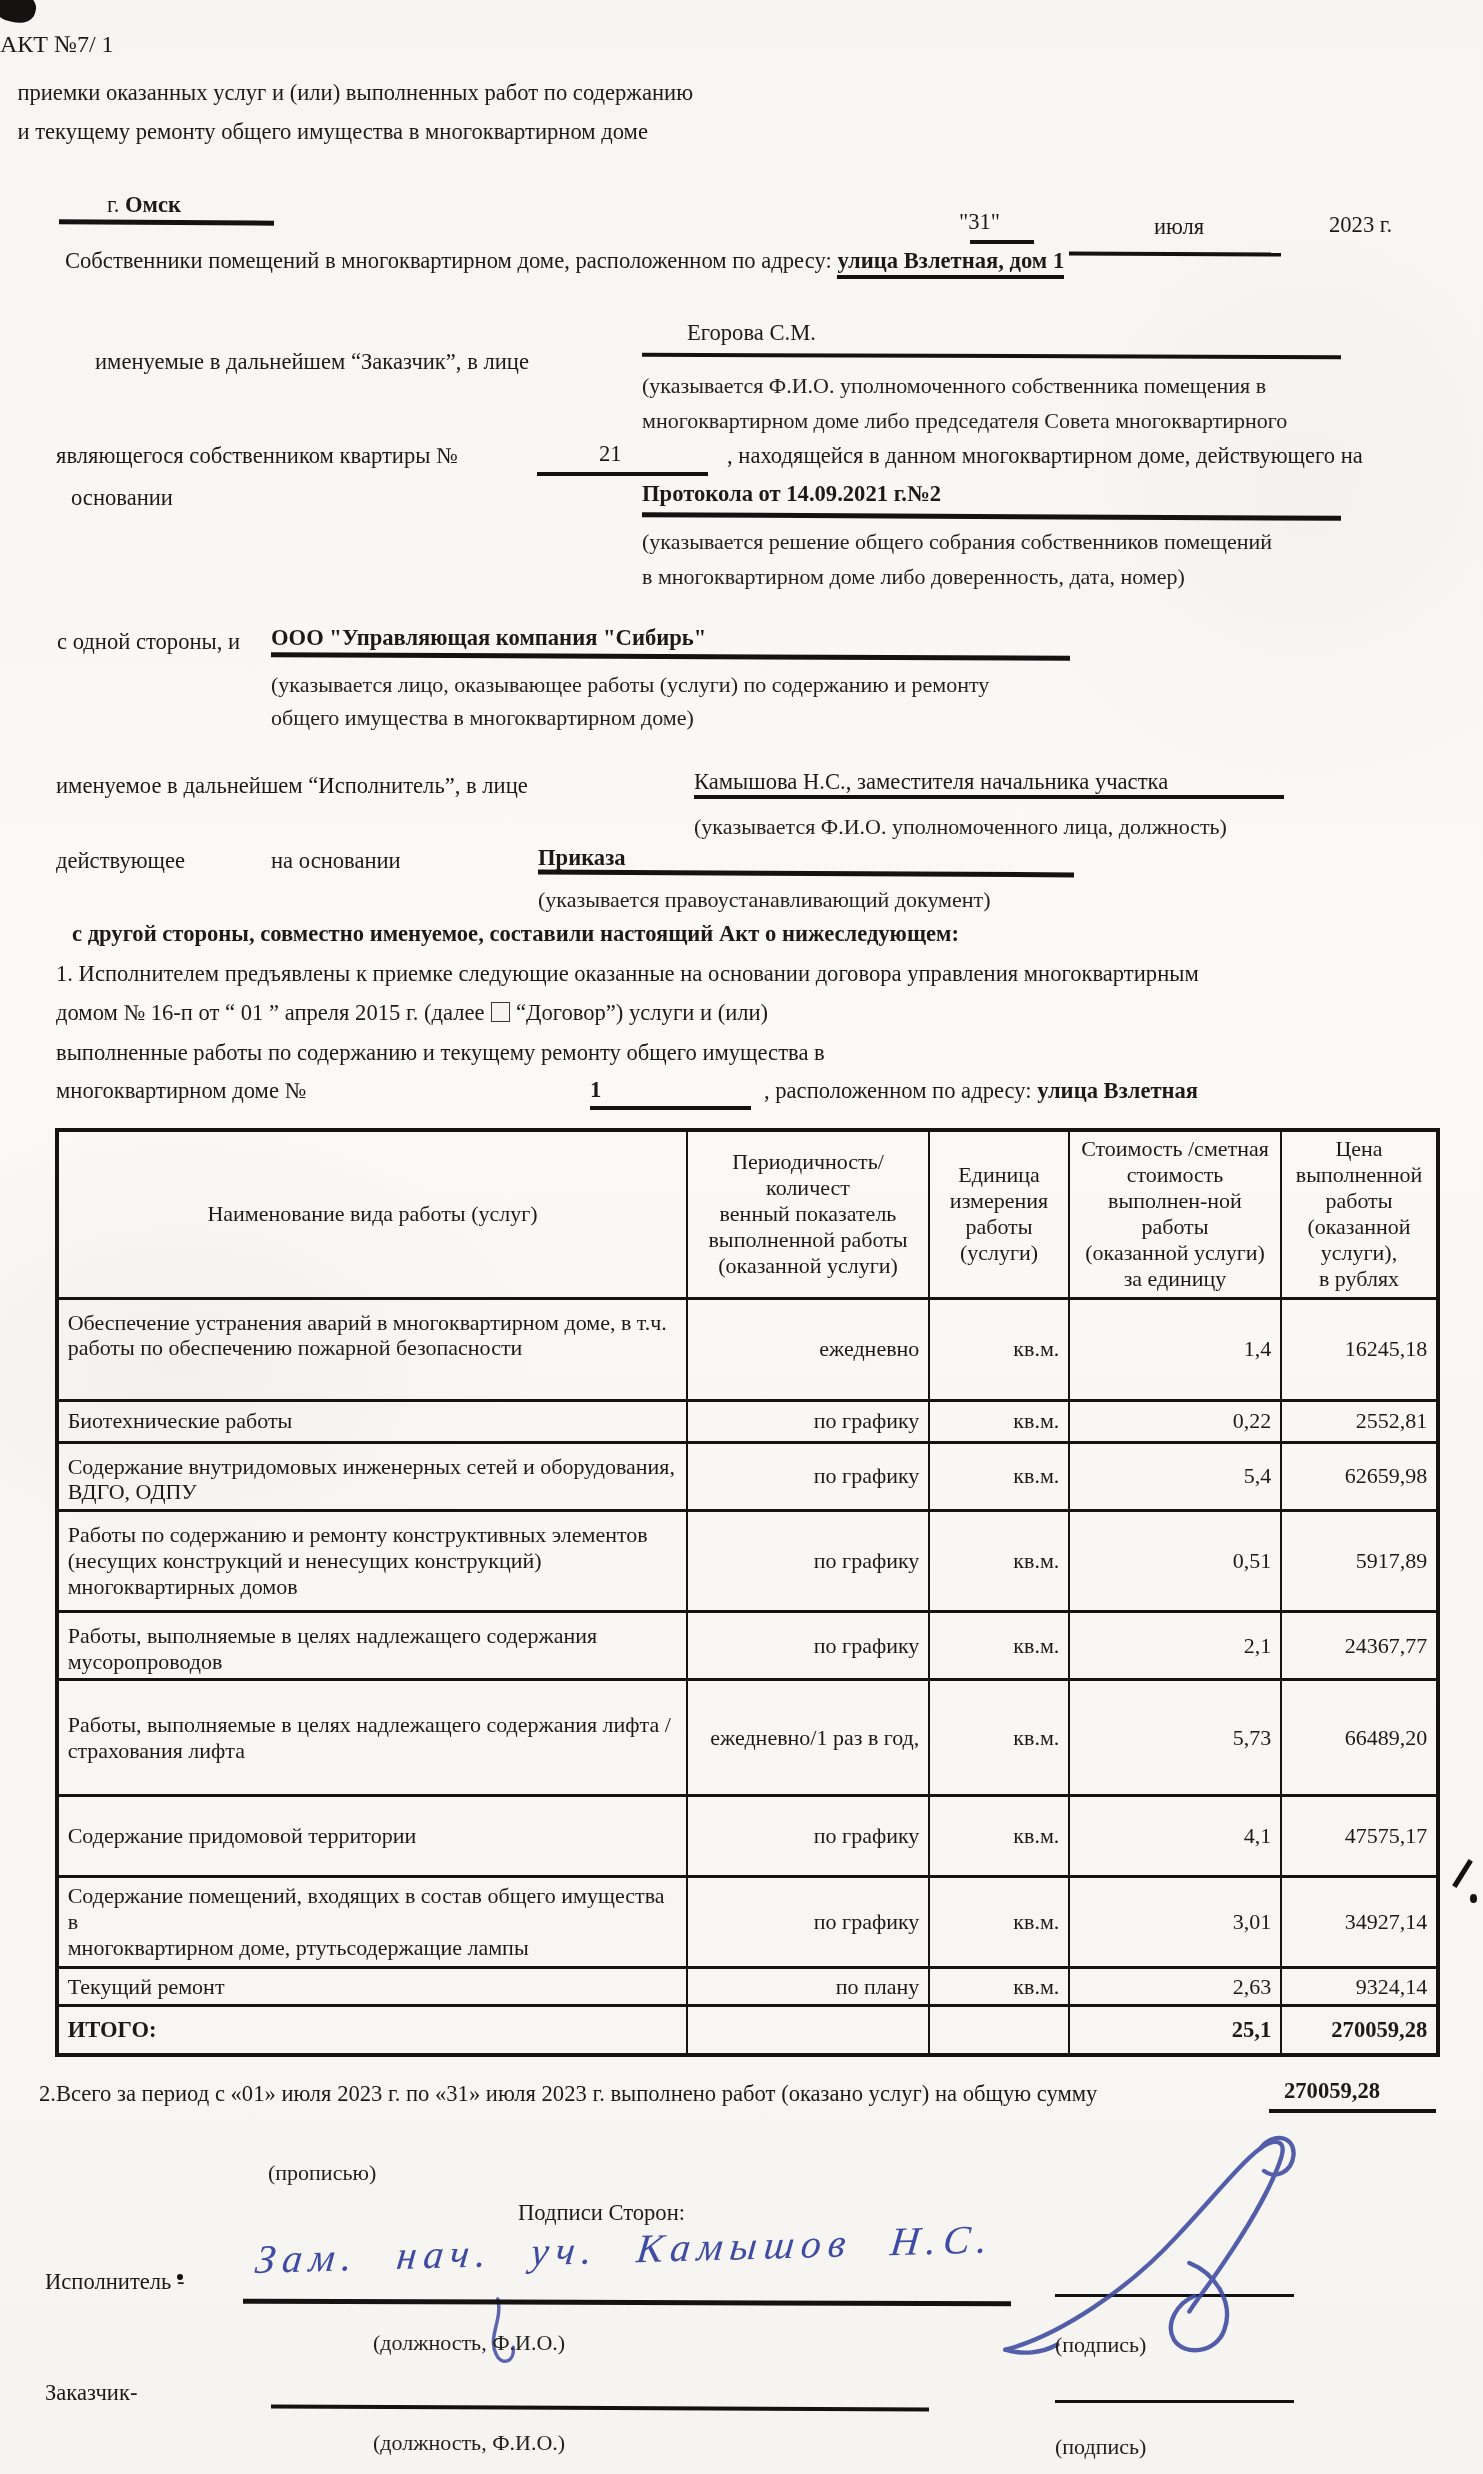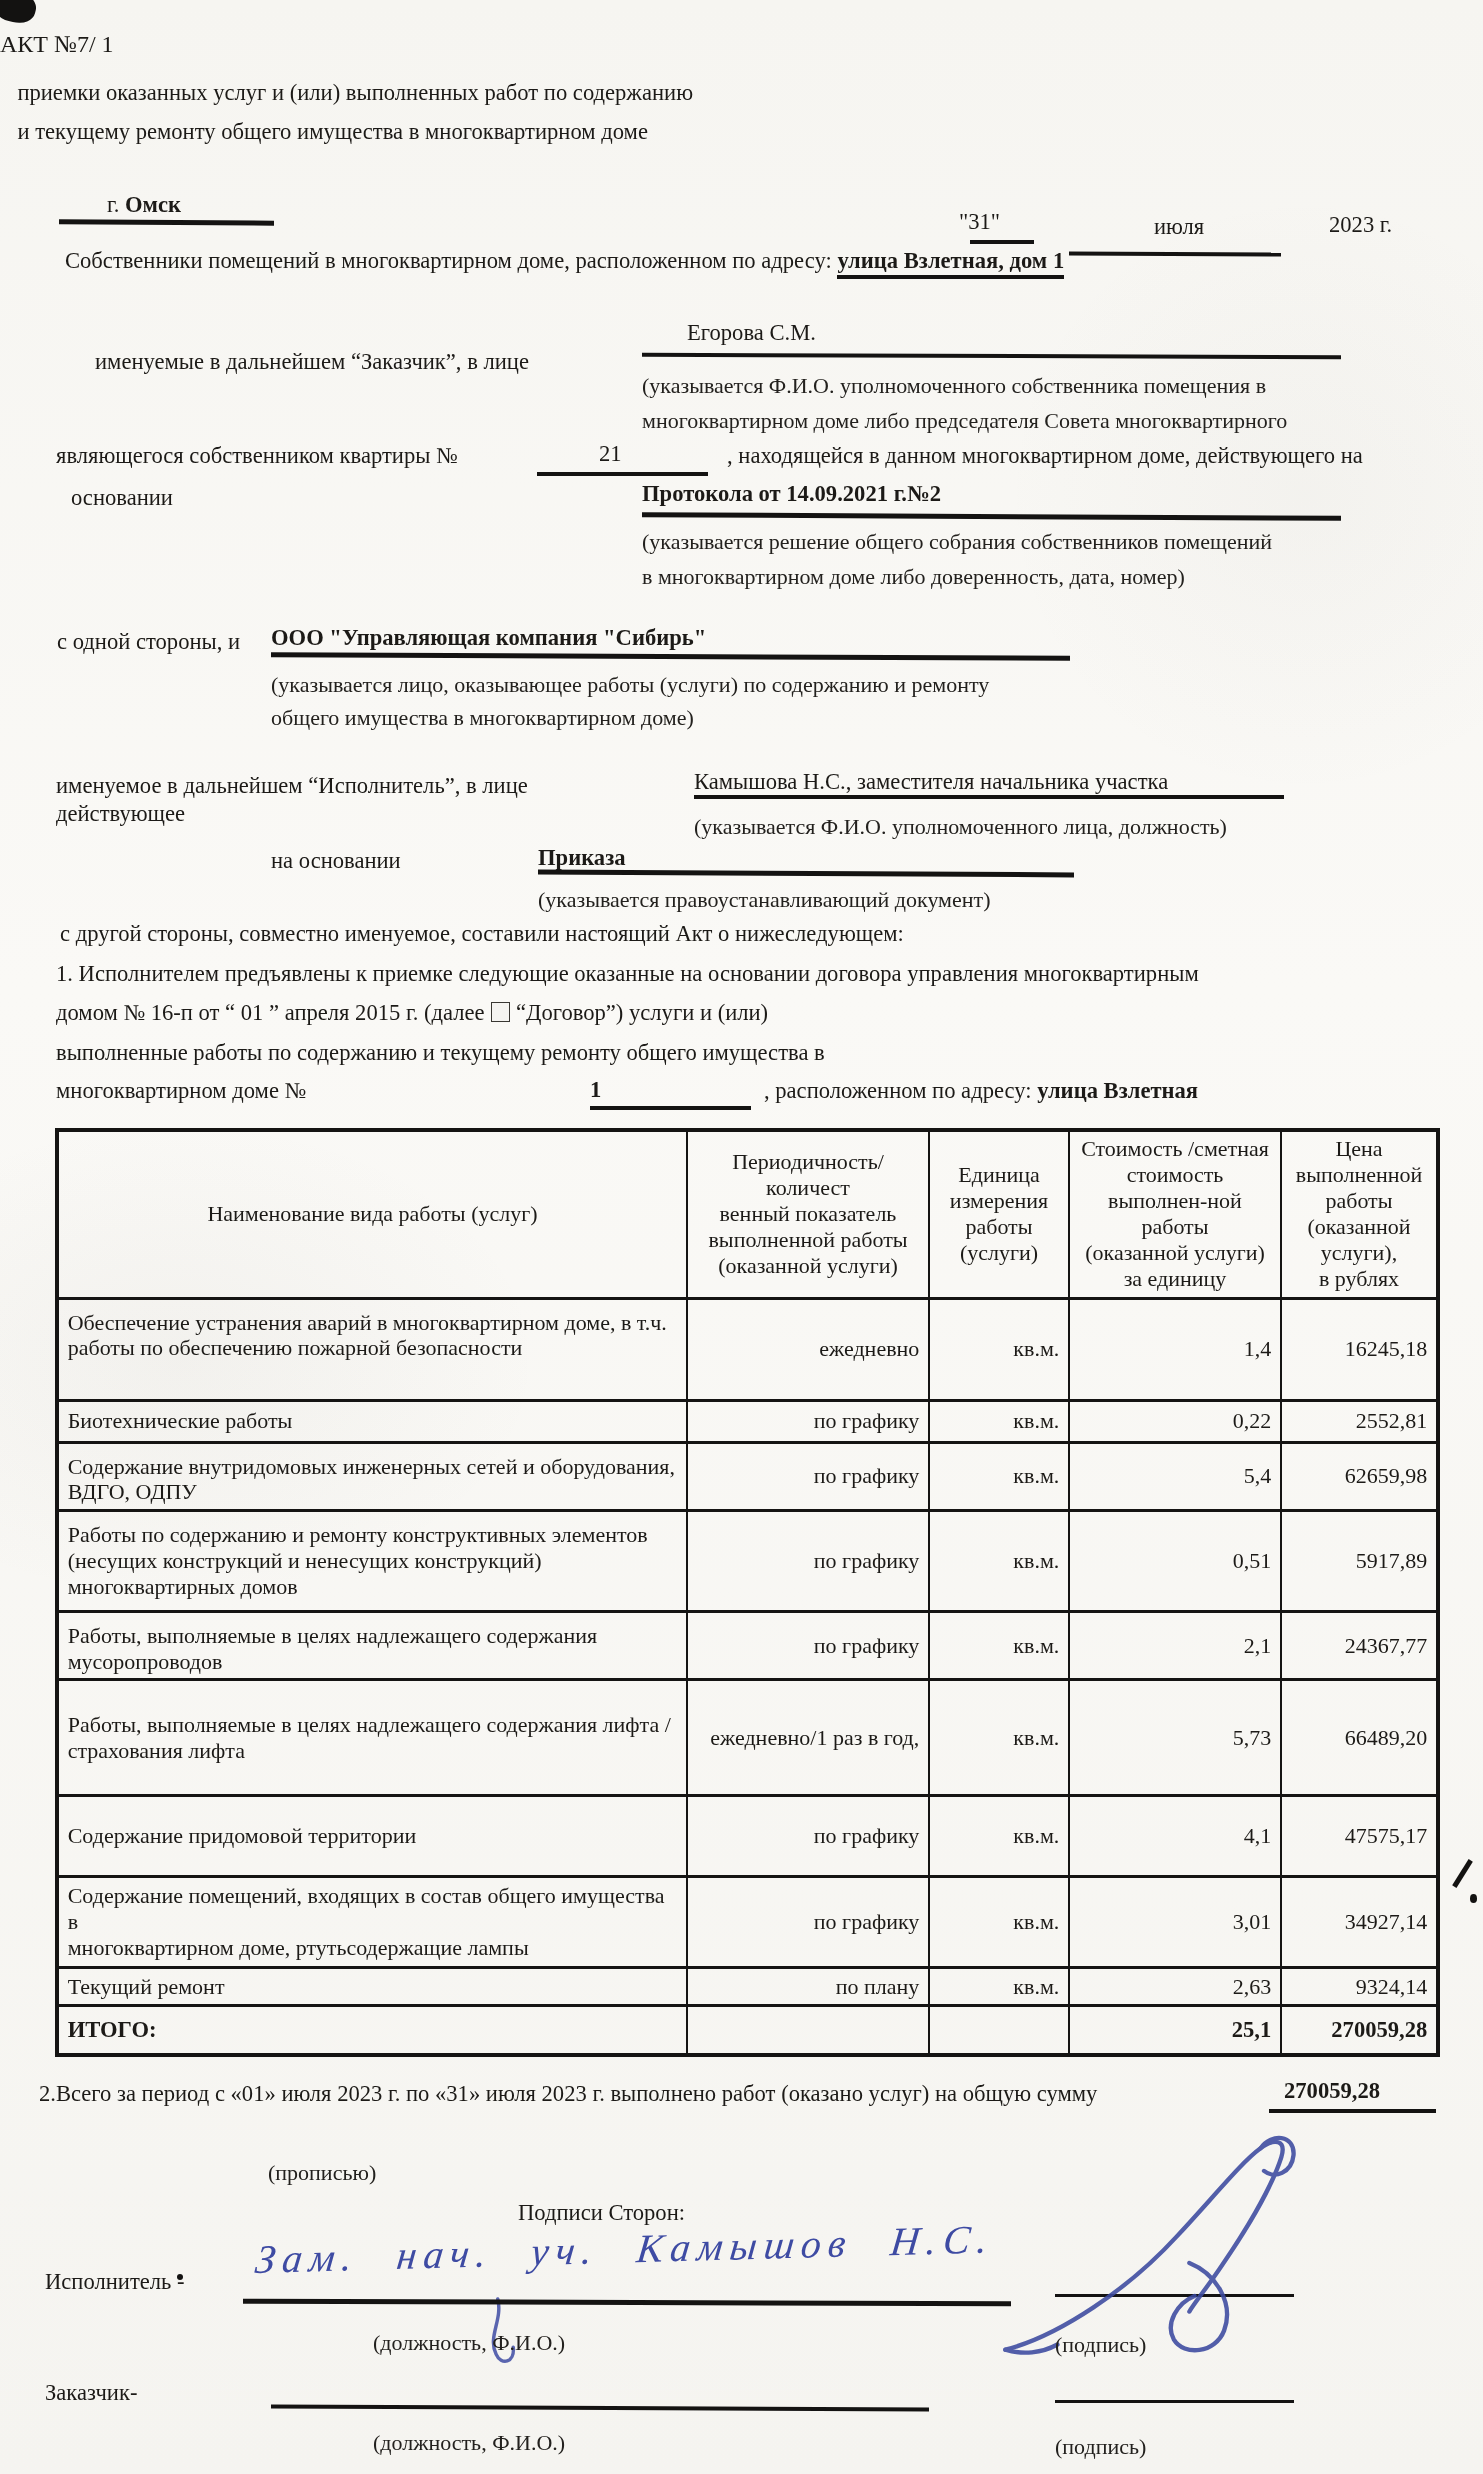--- a/index.html
+++ b/index.html
@@ -95,27 +95,27 @@
   <div class="abs t26 b c" style="left:271px;top:623px;width:799px;">ООО "Управляющая компания "Сибирь"</div>
   <div class="hline" style="left:271px;top:654px;width:799px;height:5.2px;transform:rotate(0.25deg);"></div>
   <div class="abs c cap" style="left:271px;top:672px;width:799px;">(указывается лицо, оказывающее работы (услуги) по содержанию и ремонту</div>
   <div class="abs c cap" style="left:271px;top:705px;width:799px;">общего имущества в многоквартирном доме)</div>
 
   <div class="abs t26" style="left:56px;top:771px;">именуемое в дальнейшем “Исполнитель”, в лице</div>
   <div class="abs t26 c" style="left:694px;top:767px;width:590px;">Камышова Н.С., заместителя начальника участка</div>
   <div class="hline" style="left:694px;top:795px;width:590px;height:4.3px;"></div>
   <div class="abs c cap" style="left:694px;top:814px;width:590px;">(указывается Ф.И.О. уполномоченного лица, должность)</div>
 
-  <div class="abs t26" style="left:56px;top:799px;text-align:right;">действующее</div>
+  <div class="abs t26" style="left:56px;top:846px;text-align:right;">действующее</div>
   <div class="abs t26" style="left:271px;top:846px;">на основании</div>
   <div class="abs t26 b c" style="left:538px;top:843px;width:536px;">Приказа</div>
   <div class="hline" style="left:538px;top:871px;width:536px;height:5.2px;transform:rotate(0.3deg);"></div>
   <div class="abs c cap" style="left:538px;top:887px;width:536px;">(указывается правоустанавливающий документ)</div>
 
-  <div class="abs t26" style="left:60px;top:919px;width:1389px;">с другой стороны, совместно именуемое, составили настоящий Акт о нижеследующем:</div>
+  <div class="abs t26" style="left:72px;top:919px;width:1389px;font-weight:bold;">с другой стороны, совместно именуемое, составили настоящий Акт о нижеследующем:</div>
   <div class="abs t26" style="left:56px;top:959px;width:1406px;">1. Исполнителем предъявлены к приемке следующие оказанные на основании договора управления многоквартирным</div>
   <div class="abs t26" style="left:56px;top:998px;width:1406px;">
     <span>домом № 16-п от “ 01 ” апреля  2015 г. (далее</span><span class="glyphbox"></span><span>“Договор”) услуги и (или)</span>
   </div>
   <div class="abs t26" style="left:56px;top:1038px;width:1406px;">выполненные работы по содержанию и текущему ремонту общего имущества в</div>
   <div class="abs t26" style="left:56px;top:1076px;">многоквартирном доме №</div>
   <div class="abs t26 b c" style="left:590px;top:1075px;width:161px;">1</div>
   <div class="hline" style="left:590px;top:1106px;width:161px;height:4.3px;"></div>
   <div class="abs t26" style="left:764px;top:1076px;width:694px;">
     <span>, расположенном по адресу: </span><span class="b">улица Взлетная</span>

